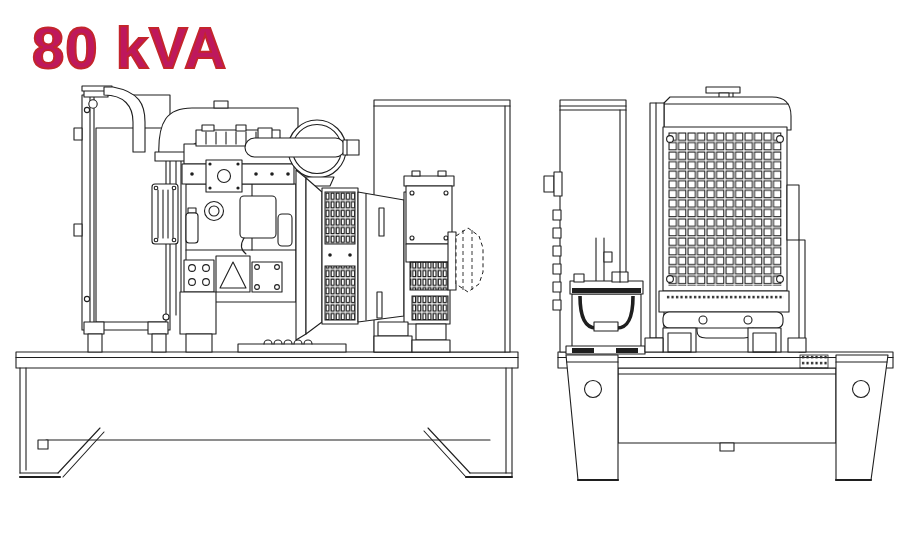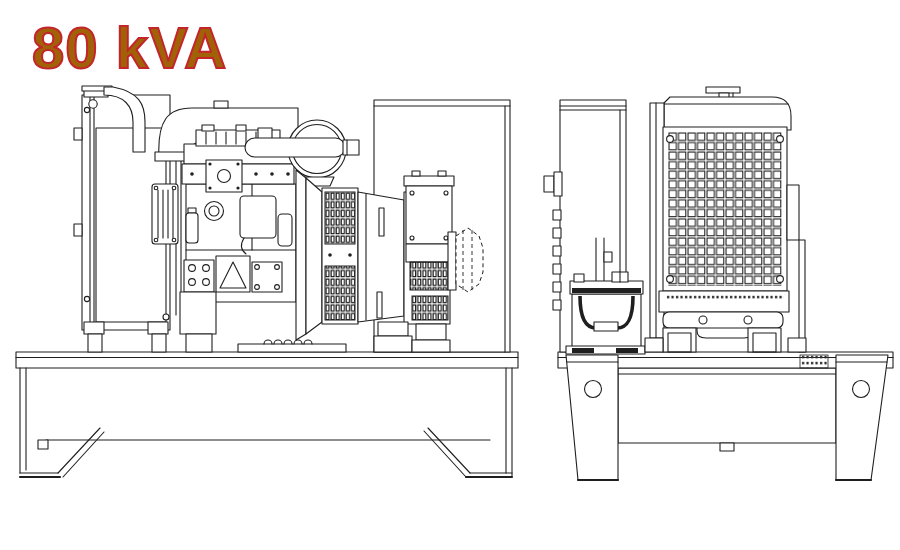--- a/index.html
+++ b/index.html
@@ -3,21 +3,21 @@
 <meta charset="utf-8">
 <style>
   html,body{margin:0;padding:0;background:#fff;}
   #stage{
     position:relative;width:900px;height:550px;background:#ffffff;
     overflow:hidden;font-family:"Liberation Sans",sans-serif;
   }
   #rating-label{
     position:absolute;left:32px;top:14px;
     font-size:58px;font-weight:800;letter-spacing:1px;
-    color:#a16207;
+    color:#be185d;
     font-family:"Liberation Sans",sans-serif;
     -webkit-text-stroke:2px #c4252c;
   }
   svg{position:absolute;left:0;top:0;}
   .ln{fill:none;stroke:#1f1f1f;stroke-width:1.1;stroke-linejoin:round;stroke-linecap:round;}
   .wf{fill:#ffffff;stroke:#1f1f1f;stroke-width:1.1;stroke-linejoin:round;}
   .hv{fill:none;stroke:#1f1f1f;stroke-width:2.2;stroke-linecap:round;}
   .dk{fill:#1f1f1f;stroke:none;}
   .dash{fill:#ffffff;stroke:#1f1f1f;stroke-width:1;stroke-dasharray:4 3;}
   .dashln{fill:none;stroke:#1f1f1f;stroke-width:0.9;stroke-dasharray:4 3;}

